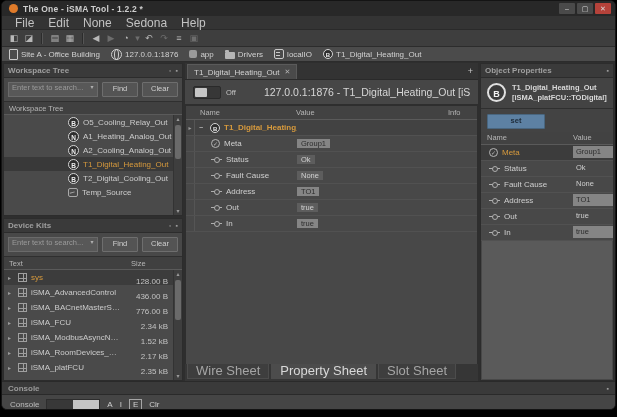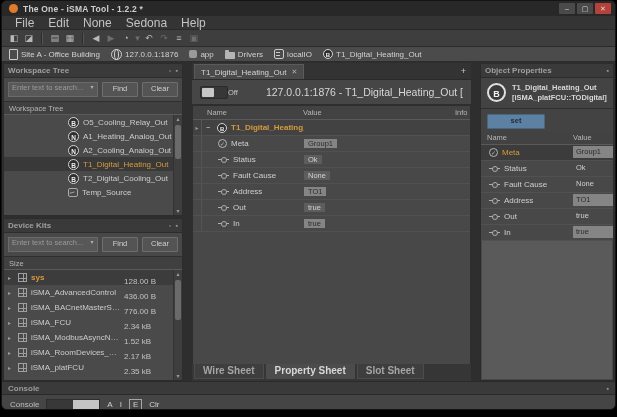--- a/index.html
+++ b/index.html
@@ -31,21 +31,21 @@
   .i-globe::after{content:"";position:absolute;left:2px;top:-1px;width:3px;height:9px;border:1px solid #cfcfcf;border-radius:50%;}
   .i-app{width:8px;height:8px;background:#9a9a9a;border-radius:2px;}
   .i-folder{width:10px;height:7px;background:#b5b5b5;border-radius:1px;position:relative;margin-top:2px;}
   .i-folder::before{content:"";position:absolute;top:-2px;left:0;width:4px;height:2px;background:#b5b5b5;border-radius:1px 1px 0 0;}
   .i-io{width:8px;height:8px;border:1px solid #c9c9c9;border-radius:2px;position:relative;}
   .i-io::after{content:"";position:absolute;left:1px;top:2px;width:4px;height:2px;border-top:1px solid #c9c9c9;border-bottom:1px solid #c9c9c9;}
   .pbadge{width:11px;height:11px;border-radius:50%;background:#2e2e2e;border:1px solid #d6d6d6;
     color:#eee;font-size:6.5px;line-height:11px;text-align:center;font-weight:bold;flex:0 0 11px;box-sizing:border-box;}
   .pbadge.sm{width:10px;height:10px;line-height:10px;flex-basis:10px;font-size:6px;}
   
-  .mainrow{display:flex;height:319px;background:#2e2e2e;gap:9px;padding:1px 1px 0 1px;box-sizing:border-box;}
+  .mainrow{display:flex;height:319px;background:#2e2e2e;gap:2px;padding:1px 1px 0 1px;box-sizing:border-box;}
   .leftcol{flex:0 0 180px;display:flex;flex-direction:column;gap:2px;min-width:0;}
   .centercol{flex:1;display:flex;flex-direction:column;min-width:0;background:#3d3d3d;}
   .rightcol{flex:0 0 134px;display:flex;flex-direction:column;min-width:0;}
   .panel{background:#484848;border:1px solid #2c2c2c;display:flex;flex-direction:column;min-height:0;box-sizing:border-box;}
   .phead{height:13px;background:#3a3a3a;border-bottom:1px solid #2c2c2c;display:flex;align-items:center;padding:0 4px;}
   .phead .ptitle{font-size:8px;font-weight:bold;color:#9f9f9f;}
   .phead .picos{margin-left:auto;display:flex;gap:4px;color:#9a9a9a;font-size:7px;line-height:13px;}
   .searchrow{display:flex;align-items:center;gap:4px;padding:4px 4px;}
   .searchbox{flex:1;height:13px;background:#585858;border:1px solid #6a6a6a;display:flex;align-items:flex-start;min-width:0;}
   .searchbox input{flex:1;min-width:0;background:transparent;border:none;outline:none;color:#cfcfcf;
@@ -60,36 +60,36 @@
   .list{flex:1;min-width:0;overflow:hidden;}
   .scroll{flex:0 0 8px;background:#3e3e3e;border-left:1px solid #333;display:flex;flex-direction:column;align-items:center;}
   .scroll .arr{color:#9a9a9a;font-size:6px;height:8px;line-height:8px;}
   .scroll .thumb{width:6px;background:#6a6a6a;border-radius:2px;margin:2px 0;}
   .tree-item{height:14px;display:flex;align-items:center;padding-left:64px;gap:4px;font-size:8px;color:#cccccc;white-space:nowrap;}
   .tree-item.sel{background:#393939;color:#d79a3d;}
   .sheet-icon{width:10px;height:9px;border:1px solid #a9a9a9;border-radius:2px;flex:0 0 10px;position:relative;box-sizing:border-box;}
   .sheet-icon::after{content:"";position:absolute;left:1px;top:3px;width:5px;height:2px;border-top:1px solid #a9a9a9;transform:rotate(-15deg);}
   .kit-row{height:15px;display:flex;align-items:center;font-size:8px;color:#cccccc;padding:0 2px 0 4px;gap:4px;white-space:nowrap;}
   .kit-row.sel{background:#3c3c3c;}
-  .kit-row.sel .kname{color:#d79a3d;font-weight:bold;}
+  .kit-row.sel .kname{color:#d79a3d;}
   .kit-row .exp{color:#9a9a9a;font-size:6px;flex:0 0 6px;}
   .kit-ico{width:9px;height:9px;flex:0 0 9px;border:1px solid #9f9f9f;box-sizing:border-box;
     background:linear-gradient(#9f9f9f,#9f9f9f) 4px 0/1px 9px no-repeat,linear-gradient(#9f9f9f,#9f9f9f) 0 4px/9px 1px no-repeat;}
   .kname{flex:1;overflow:hidden;text-overflow:ellipsis;}
-  .ksize{flex:0 0 44px;color:#c3c3c3;padding-right:3px;margin-top:8px;}
+  .ksize{flex:0 0 44px;text-align:right;color:#c3c3c3;padding-right:3px;margin-top:8px;}
   
   .tabbar{height:16px;background:#333333;display:flex;align-items:flex-end;border-bottom:1px solid #2a2a2a;}
   .tab{height:14px;background:#4a4a4a;border:1px solid #5a5a5a;border-bottom:none;display:flex;align-items:center;
     gap:5px;padding:0 6px;font-size:8px;color:#d2d2d2;margin-left:2px;}
   .tab .x{color:#b0b0b0;font-size:7px;}
   .addtab{margin-left:auto;margin-right:5px;color:#c9c9c9;font-size:9px;align-self:center;}
   .viewhead{height:24px;background:#464646;border-bottom:1px solid #2e2e2e;display:flex;align-items:center;padding:0 8px;overflow:hidden;}
   .toggle{width:26px;height:11px;background:#373737;border:1px solid #2a2a2a;border-radius:2px;position:relative;flex:0 0 26px;}
   .toggle .knob{position:absolute;left:1px;top:1px;width:12px;height:9px;background:#c7c7c7;border-radius:1px;}
-  .toggle-label{font-size:7.5px;color:#c5c5c5;flex:0 0 auto;}
+  .toggle-label{font-size:7.5px;color:#c5c5c5;margin-left:5px;flex:0 0 auto;}
   .viewtitle{font-size:10.5px;color:#d6d6d6;margin-left:28px;white-space:nowrap;overflow:hidden;flex:1;}
   .grid{flex:1;background:#484848;display:flex;flex-direction:column;min-height:0;border:1px solid #2e2e2e;border-bottom:none;}
   .ghead{height:13px;background:#424242;border-bottom:1px solid #5a5a5a;display:flex;font-size:7.5px;color:#b5b5b5;align-items:center;}
   .ghead .c1{flex:0 0 110px;padding-left:14px;box-sizing:border-box;}
   .ghead .c2{flex:0 0 152px;}
   .ghead .c3{flex:1;}
   .grow{height:15px;display:flex;align-items:center;border-bottom:1px solid #515151;font-size:8px;color:#cfcfcf;}
   .grow .gut{flex:0 0 8px;align-self:stretch;border-right:1px solid #555;color:#9a9a9a;font-size:6px;
     display:flex;align-items:center;justify-content:center;}
   .grow .nm{flex:0 0 102px;display:flex;align-items:center;gap:4px;padding-left:16px;box-sizing:border-box;white-space:nowrap;overflow:hidden;}
@@ -105,22 +105,22 @@
     font-size:6px;line-height:9px;text-align:center;box-sizing:border-box;}
   .slot-icon{display:inline-block;width:11px;height:7px;position:relative;flex:0 0 11px;}
   .slot-icon::before{content:"";position:absolute;left:0;right:0;top:3px;border-top:1px solid #aeaeae;}
   .slot-icon::after{content:"";position:absolute;left:3px;top:1px;width:4px;height:4px;border:1px solid #aeaeae;border-radius:50%;background:#484848;}
   .gfill{flex:1;background:#484848;}
   .footerrow{height:20px;background:#434343;border:1px solid #2e2e2e;border-top:1px solid #555;
     display:flex;align-items:center;justify-content:flex-end;gap:8px;padding-right:10px;}
   .fbtn{width:66px;height:14px;background:#585858;border:1px solid #757575;color:#dcdcdc;font-size:7.5px;
     text-align:center;line-height:13px;border-radius:1px;}
   .sheettabs{height:17px;background:#363636;display:flex;align-items:flex-start;padding-left:2px;gap:2px;}
-  .stab{height:14px;padding:0 8px;font-size:10px;color:#a5a5a5;background:#3e3e3e;border:1px solid #4c4c4c;
-    border-top:none;line-height:13px;font-weight:bold;}
+  .stab{height:14px;padding:0 8px;font-size:13px;color:#a5a5a5;background:#3e3e3e;border:1px solid #4c4c4c;
+    border-top:none;line-height:13px;}
   .stab.active{background:#4c4c4c;color:#d8d8d8;}
   
   .objhead{display:flex;align-items:center;gap:6px;padding:5px 6px;background:#434343;border-bottom:1px solid #2f2f2f;}
   .bigbadge{width:19px;height:19px;border-radius:50%;background:#3a3a3a;border:2px solid #e0e0e0;color:#f0f0f0;
     font-size:9px;font-weight:bold;line-height:19px;text-align:center;flex:0 0 19px;box-sizing:border-box;}
   .objname{font-size:7.5px;font-weight:bold;color:#d8d8d8;line-height:1.3;white-space:nowrap;overflow:hidden;}
   .setrow{padding:5px 6px 3px 6px;background:#434343;}
   .setbtn{width:56px;height:13px;background:#5d81a3;border:1px solid #49667f;color:#1d2b38;font-size:7.5px;
     font-weight:bold;text-align:center;line-height:12px;border-radius:1px;}
   .ptabs{display:flex;padding-left:4px;background:#434343;gap:2px;border-bottom:1px solid #5a5a5a;}
@@ -286,20 +286,21 @@
         </div>
         <div class="searchrow">
           <span class="searchbox">
             <input placeholder="Enter text to search..." style="">
             <span class="dd">▾</span>
           </span>
           <span class="sbtn">Find</span>
           <span class="sbtn">Clear</span>
         </div>
         <div class="colhead">
+          <span style="flex:1">Text</span>
           <span style="flex:0 0 46px">Size</span>
         </div>
         <div class="listwrap">
           <div class="list">
             <div class="kit-row sel">
               <span class="exp">▸</span>
               <span class="kit-ico"></span>
               <span class="kname">sys</span>
               <span class="ksize">128.00 B</span>
             </div>

